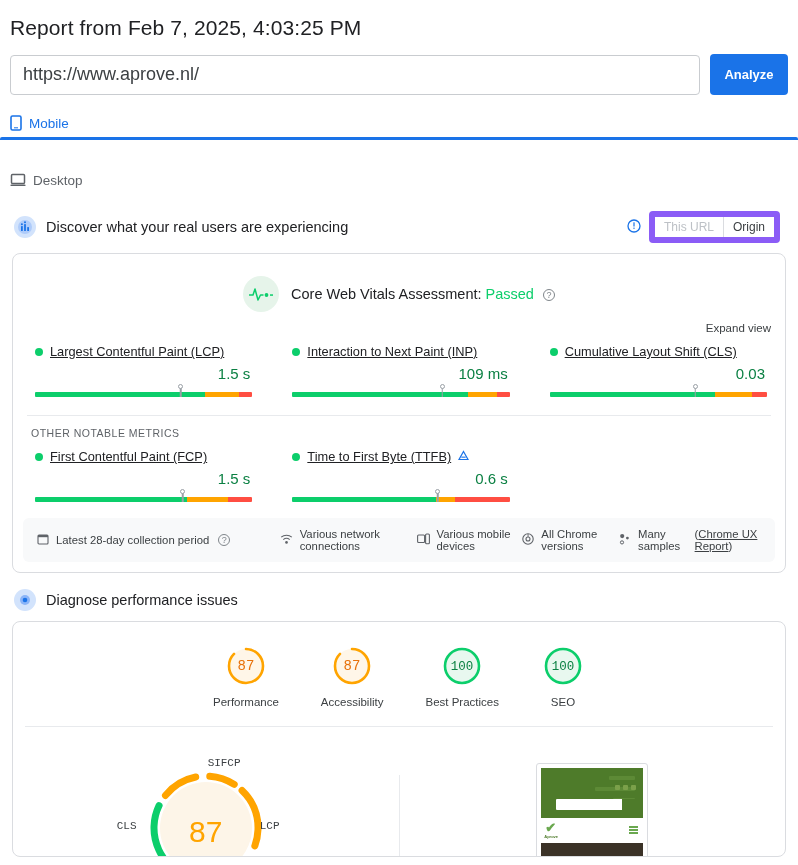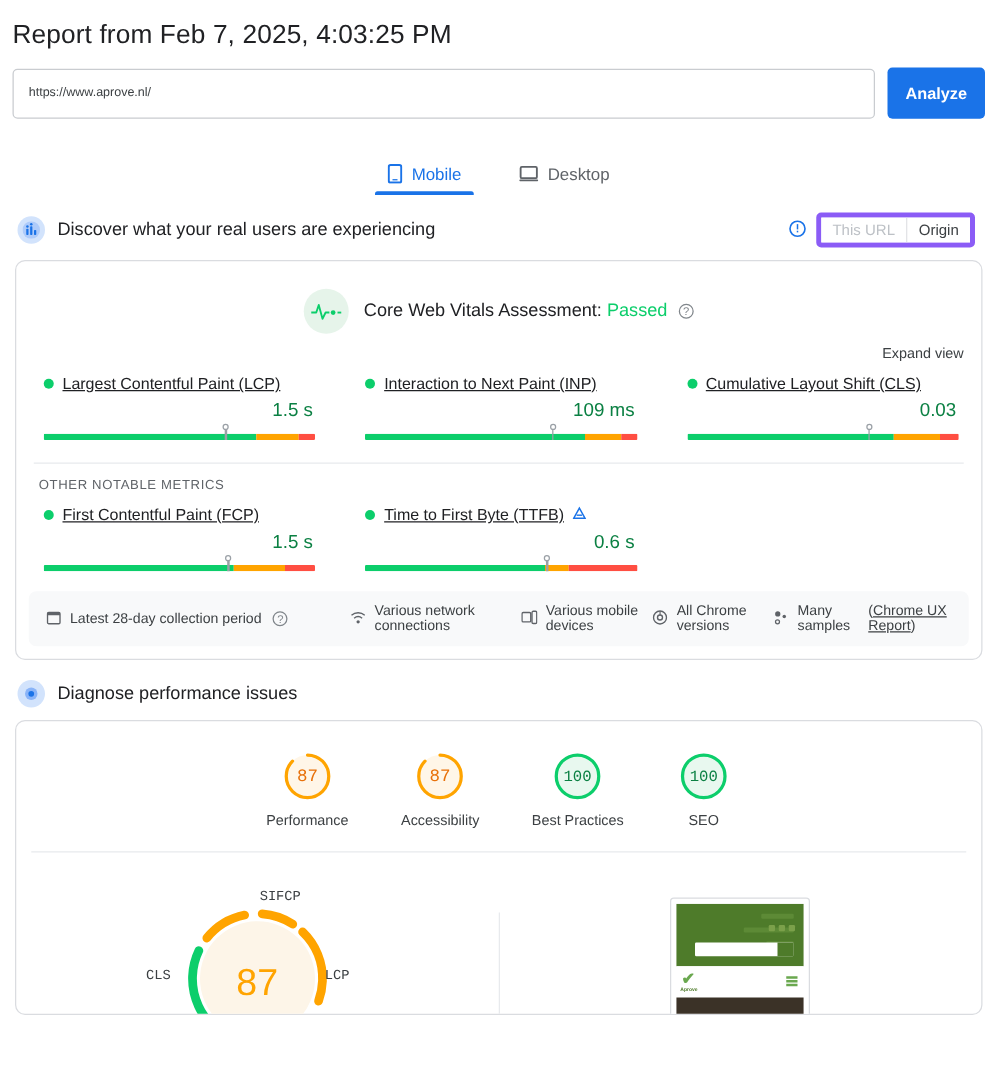--- a/index.html
+++ b/index.html
@@ -14,46 +14,46 @@
   .page { width: 798px; height: 633px; position: relative; background:#fff; }
 
   
   .report-title {
     font-size: 21px; font-weight: 400; color: #202124;
     padding: 16px 0 0 10px; letter-spacing: .1px;
   }
   .url-row { display:flex; align-items:center; gap:10px; padding: 14px 10px 0 10px; }
   .url-input {
     flex: 1; height: 40px; border: 1px solid #c9ccd0; border-radius: 4px;
-    background: #fff; font-size: 10px; color: #3c4043;
+    background: #fff; font-size: 18px; color: #3c4043;
     padding: 0 12px; font-family: "Liberation Sans", sans-serif; outline: none;
   }
   .analyze-btn {
     width: 78px; height: 41px; background: #1a73e8; color: #fff; border: none;
     border-radius: 4px; font-size: 13px; font-weight: 700; cursor: pointer;
     font-family: "Liberation Sans", sans-serif;
   }
 
   
-  .tabs { display:flex; justify-content:center; gap: 26px; margin-top: 30px; }
+  .tabs { display:flex; justify-content:center; gap: 26px; margin-top: 14px; flex-direction: column; }
   .tab { display:flex; align-items:center; gap:7px; padding: 6px 10px 9px 10px;
          font-size: 13.5px; color: #5f6368; cursor:pointer; position:relative; }
   .tab.active { color:#1a73e8; }
   .tab.active::after {
     content:""; position:absolute; left:0; right:0; bottom:0; height:3px;
     background:#1a73e8; border-radius:2px 2px 0 0;
   }
   .tab svg { display:block; }
 
   
   .section-head { display:flex; align-items:center; gap:10px; padding: 14px 10px 0 14px; }
   .section-head .title { font-size: 14.5px; color:#202124; }
   .head-right { margin-left:auto; display:flex; align-items:center; gap:8px; padding-right: 8px;}
   .info-i { color:#1a73e8; font-size:13px; line-height:1; }
-  .toggle-group { display:flex; border-radius:4px; overflow:hidden; border:4px solid #8b5cf6; }
+  .toggle-group { display:flex; border-radius:4px; overflow:hidden; border:6px solid #8b5cf6; }
   .toggle-btn {
     font-size: 12px; padding: 3px 9px; background:#fff; color:#3c4043; cursor:pointer;
     border:none; font-family:"Liberation Sans", sans-serif;
   }
   .toggle-btn.disabled { color:#bdc1c6; background:#fff; border-right:1px solid #dadce0; }
 
   .badge-icon { width:22px; height:22px; border-radius:50%; display:flex;
                 align-items:center; justify-content:center; flex:none; }
   .badge-blue { background: #d2e3fc; }
 

